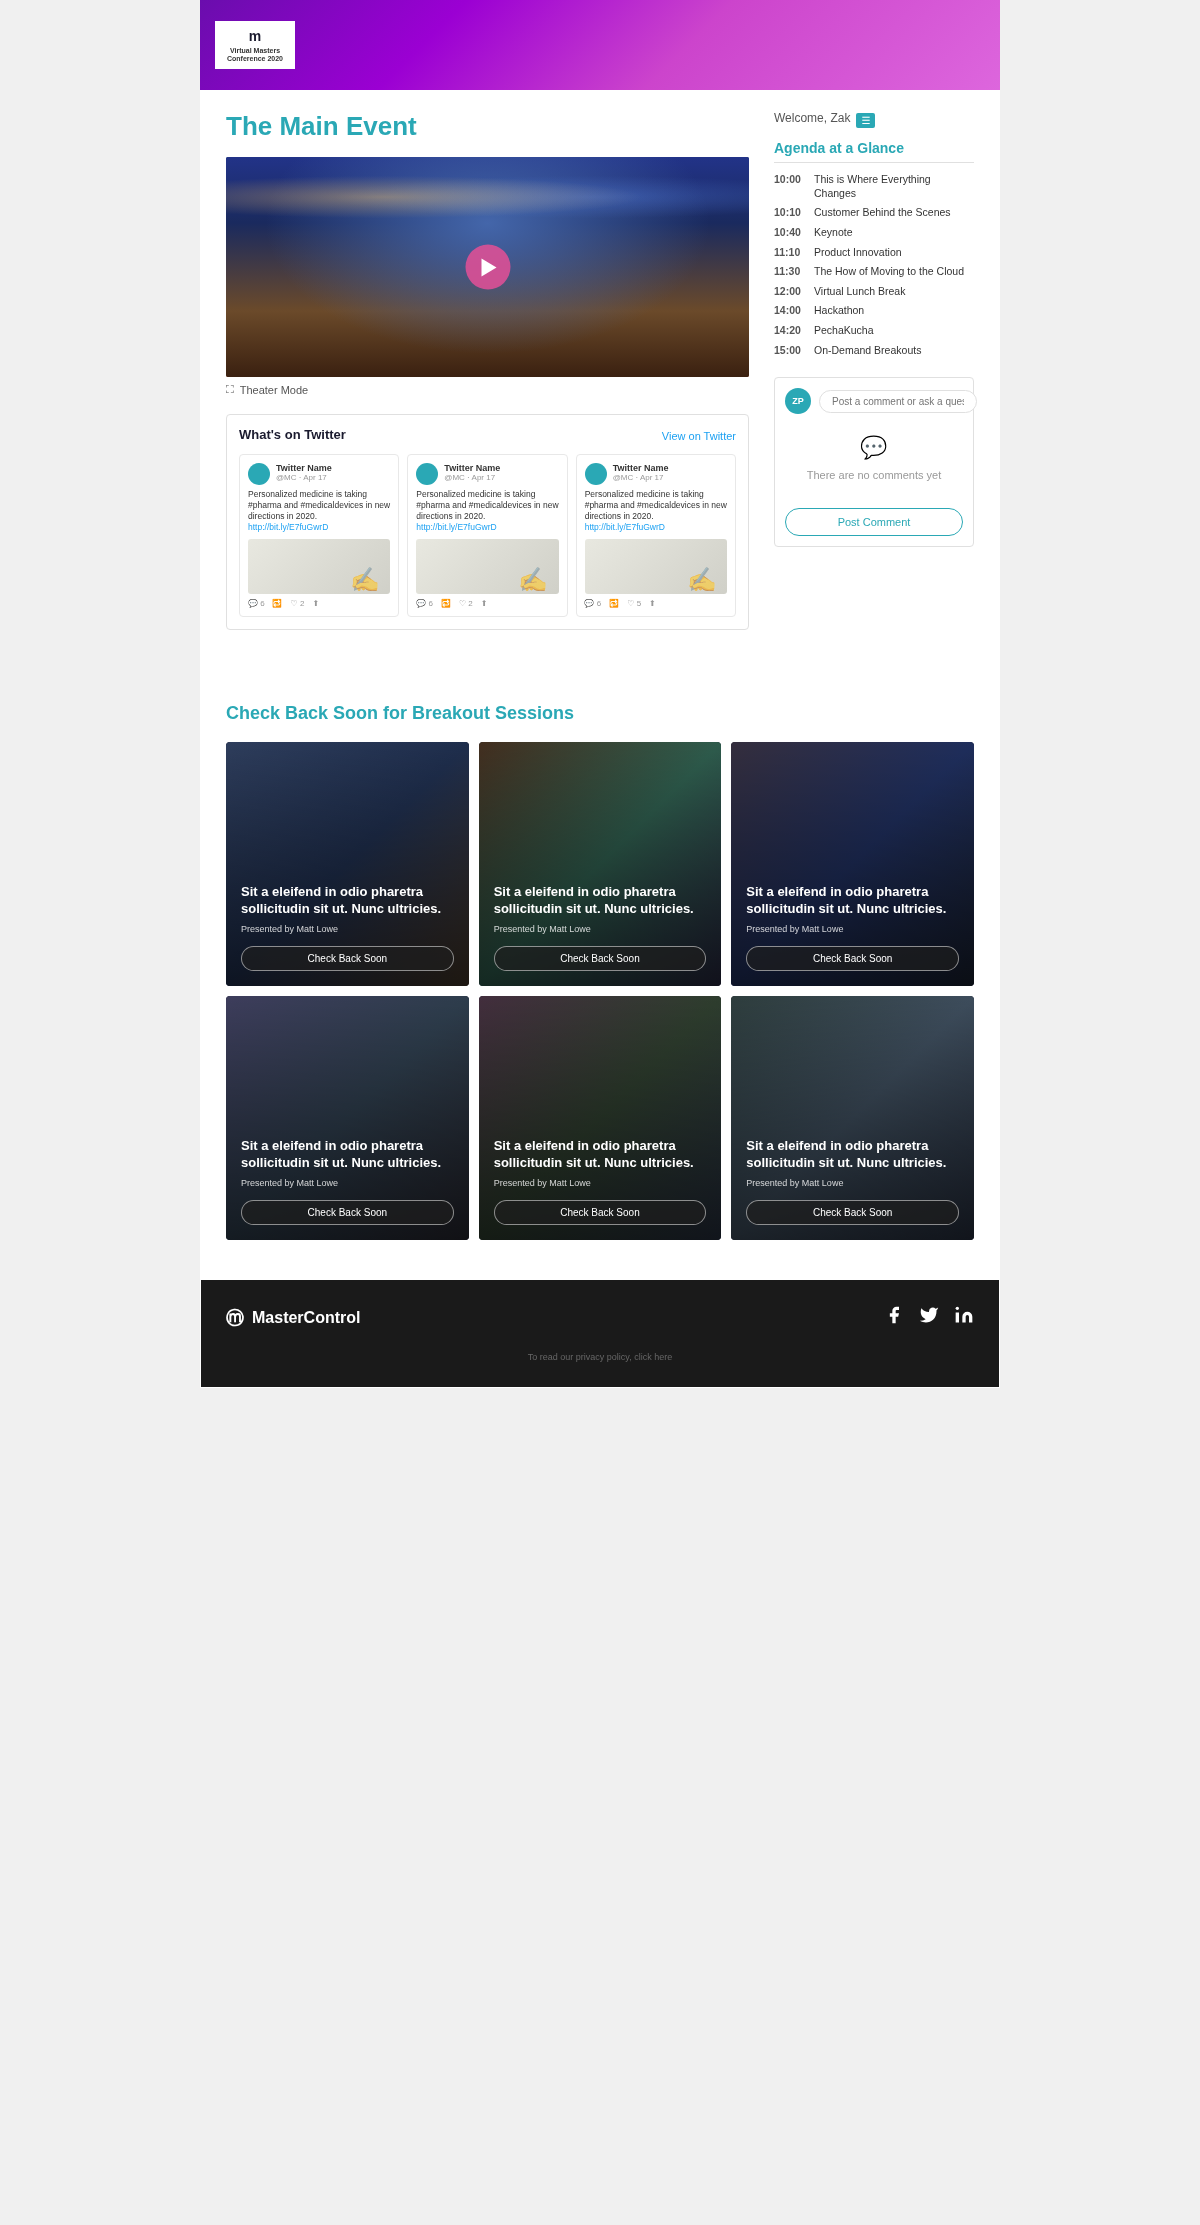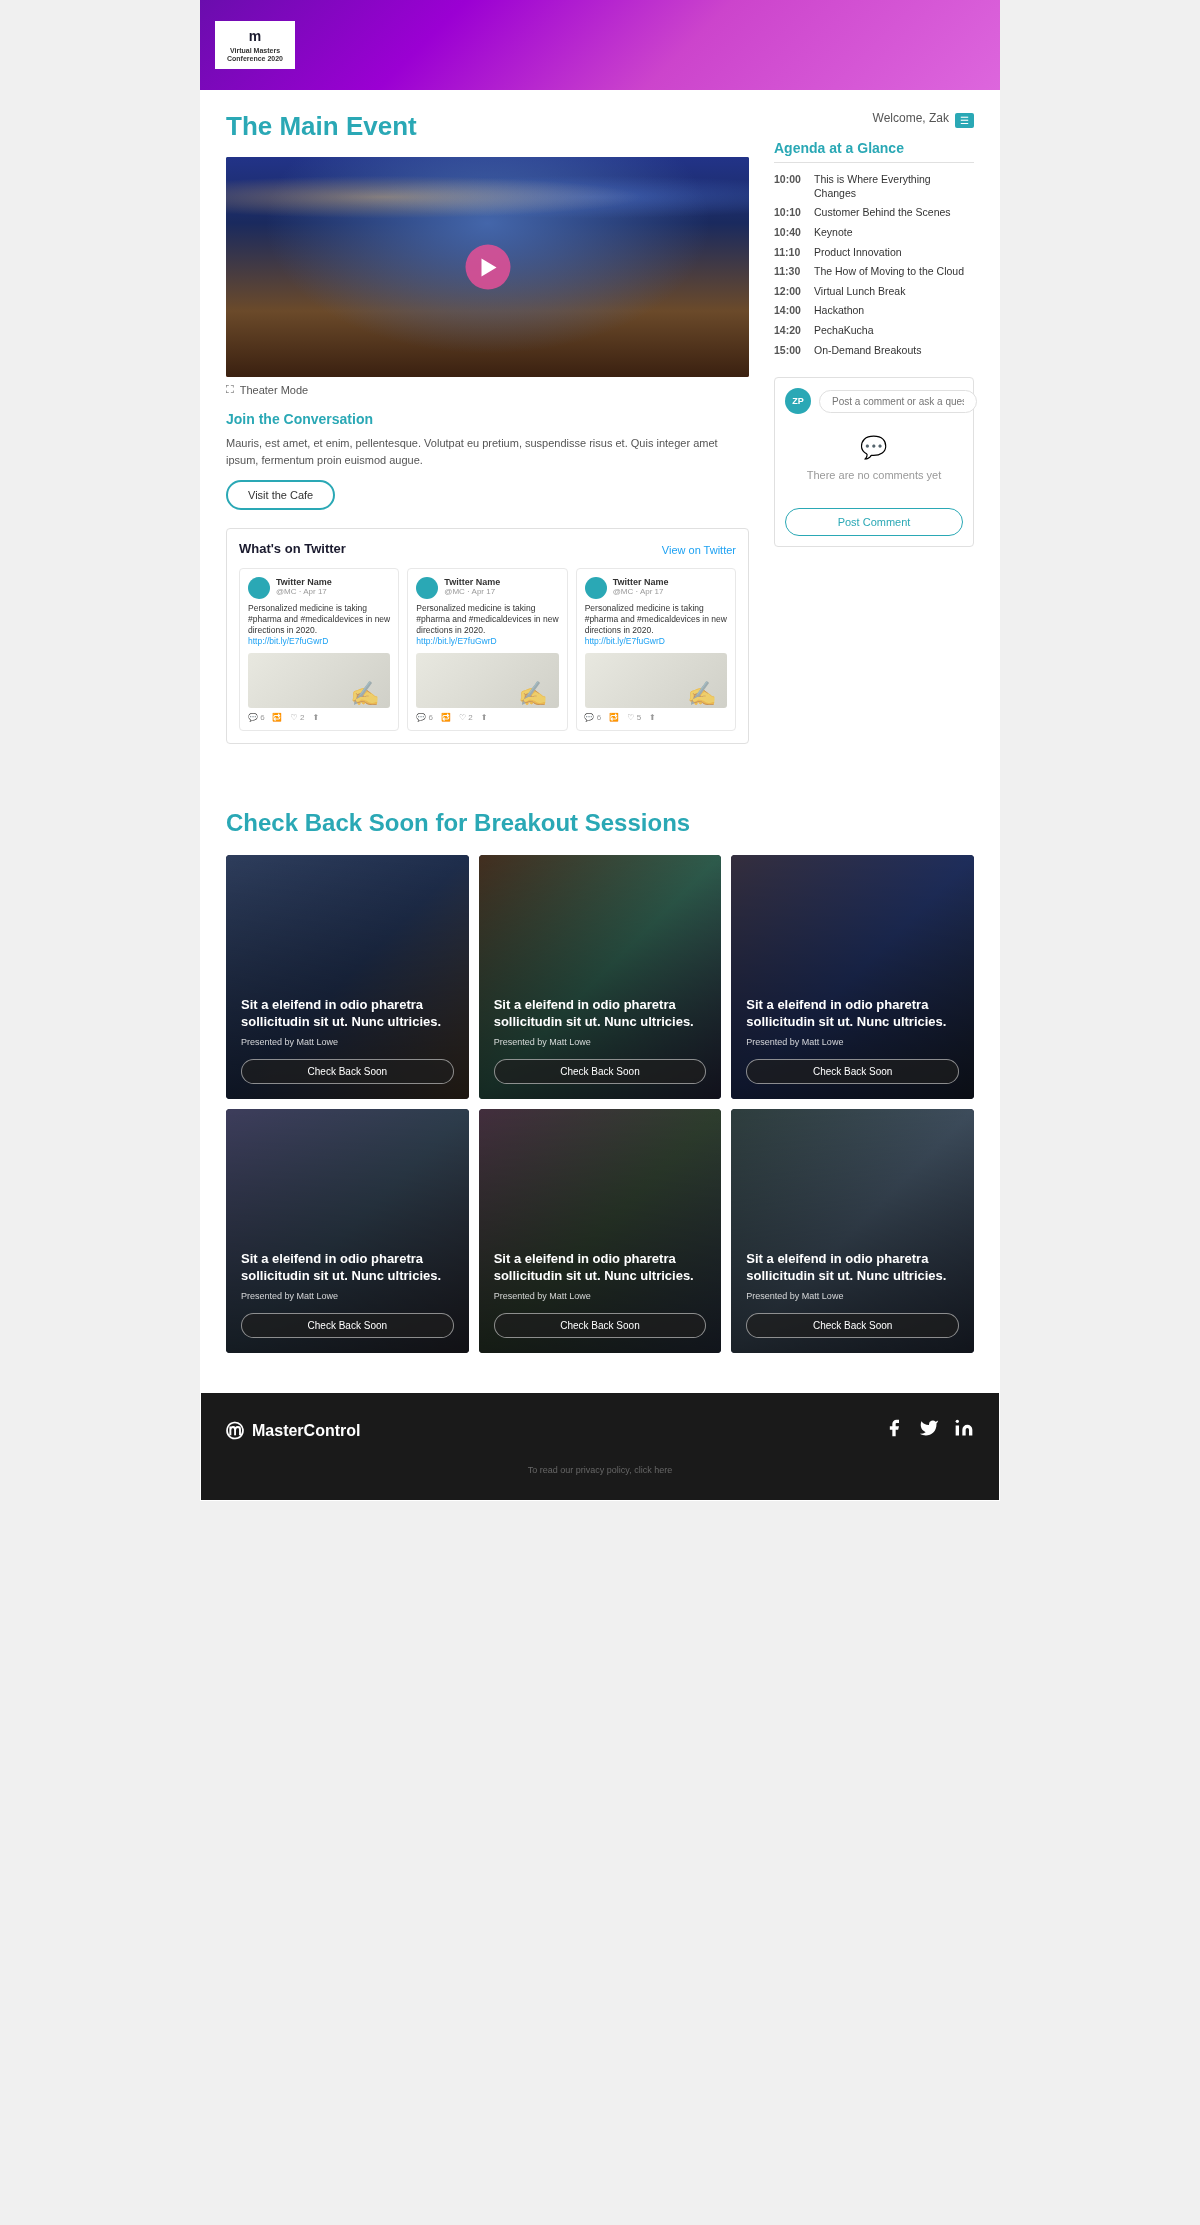--- a/index.html
+++ b/index.html
@@ -313,23 +313,24 @@
     }
 
     
     .breakout-section {
       background: white;
       padding: 25px;
       margin-top: 15px;
     }
     .breakout-title {
       color: #2aa8b5;
-      font-size: 24px;
+      font-size: 18px;
       font-weight: bold;
       margin-bottom: 18px;
+      margin-top: 8px;
     }
     .breakout-grid {
       display: grid;
       grid-template-columns: 1fr 1fr 1fr;
       gap: 10px;
     }
     .breakout-card {
       border-radius: 4px;
       overflow: hidden;
       position: relative;
@@ -445,25 +446,20 @@
         <div class="video-crowd">
           <div class="video-lights"></div>
         </div>
         <div class="play-button"></div>
       </div>
       <div class="theater-mode">
         <span>⛶</span>
         <span>Theater Mode</span>
       </div>
 
-      <div class="conversation-section">
-        <div class="conversation-title">Join the Conversation</div>
-        <p class="conversation-text">Mauris, est amet, et enim, pellentesque. Volutpat eu pretium, suspendisse risus et. Quis integer amet ipsum, fermentum proin euismod augue.</p>
-        <button class="visit-cafe-btn">Visit the Cafe</button>
-      </div>
 
       <div class="twitter-section">
         <div class="twitter-header">
           <span class="twitter-title">What's on Twitter</span>
           <a class="view-twitter-link">View on Twitter</a>
         </div>
         <div class="tweets-grid">
 
           <div class="tweet-card">
             <div class="tweet-author-row">
@@ -528,21 +524,21 @@
               <span>🔁</span>
               <span>♡ 5</span>
               <span>⬆</span>
             </div>
           </div>
         </div>
       </div>
     </div>
 
     <div class="event-right">
-      <div style="display:flex; justify-content:flex-end; align-items:center; gap:6px; margin-bottom:10px;">
+      <div style="display:flex; align-items:center; gap:6px; margin-bottom:10px;">
         <span class="welcome-text" style="font-size:12px; color:#555;">Welcome, Zak</span>
         <span class="welcome-icon">☰</span>
       </div>
 
       <div class="agenda-section">
         <div class="agenda-title">Agenda at a Glance</div>
         <div class="agenda-item">
           <span class="agenda-time">10:00</span>
           <span class="agenda-label">This is Where Everything Changes</span>
         </div>

